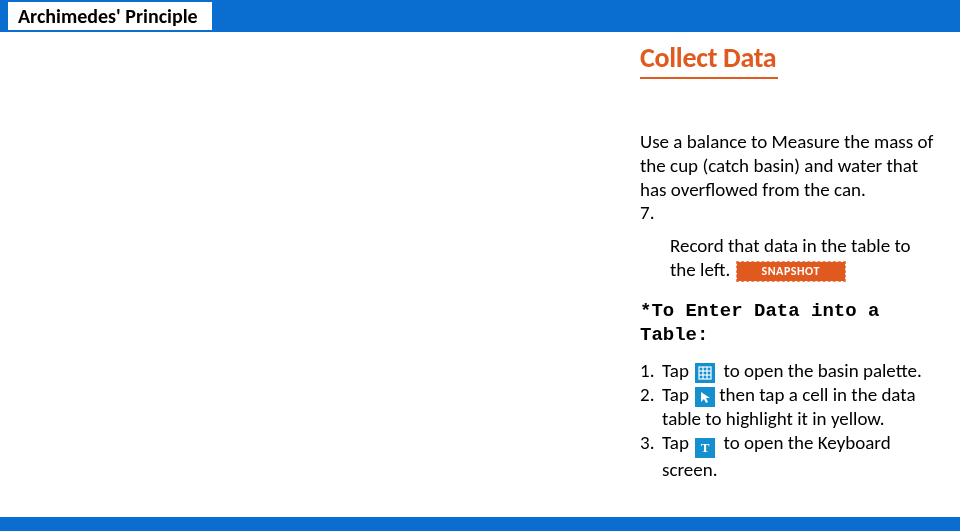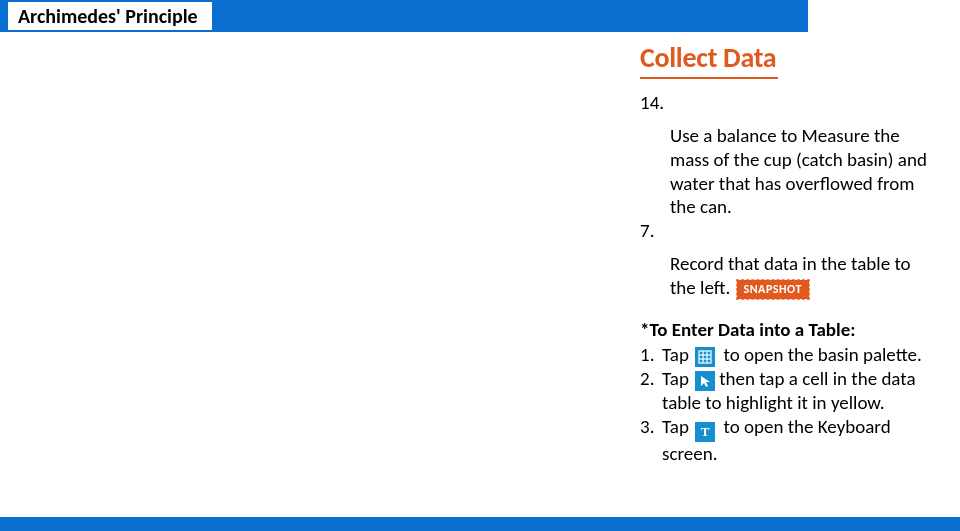--- a/index.html
+++ b/index.html
@@ -1,41 +1,41 @@
 <!DOCTYPE html>
 <html><head>
 <meta charset="utf-8">
 <style>
   * { margin: 0; padding: 0; box-sizing: border-box; }
   html, body { width: 960px; height: 531px; font-family: Calibri, "Segoe UI", Arial, sans-serif; background: #fff; overflow: hidden; }
   .slide { position: relative; width: 960px; height: 531px; background: #fff; }
 
-  .topbar { position: absolute; top: 0; left: 0; width: 808px; height: 32px; background: #0a6ed1; display: flex; align-items: center; }
+  .topbar { position: absolute; top: 0; left: 0; width: 960px; height: 32px; background: #0a6ed1; display: flex; align-items: center; }
   .topbar-title { background: #fff; color: #000; font-weight: 700; font-size: 20px; padding: 2px 14px 2px 10px; margin-left: 8px; height: 28px; display: flex; align-items: center; }
 
   .content { position: absolute; top: 40px; left: 640px; width: 310px; padding-right: 12px; }
 
-  .section-heading { color: #e0591f; font-weight: 700; font-size: 28px; border-bottom: 2px solid #e0591f; padding: 0 2px 2px 0; display: inline-block; margin-bottom: 12px; letter-spacing: -0.3px; }
+  .section-heading { color: #e0591f; font-weight: 700; font-size: 28px; border-bottom: 2px solid #e0591f; padding: 0 2px 2px 0; display: inline-block; margin-bottom: 18px; letter-spacing: -0.3px; }
 
   .steps { font-size: 19px; line-height: 1.25; color: #000; }
   .step-row { display: flex; margin: 0; }
   .num { flex: 0 0 30px; text-align: left; }
   .txt { flex: 1; margin-top: 33px; }
 
   .snapshot-badge {
     display: inline-flex; align-items: center; justify-content: center;
     background: #e0591f; color: #fff; font-weight: 700;
     font-size: 12px; letter-spacing: 0.5px;
     border: 1px dashed #e0591f;
     outline: 1px dashed rgba(224,89,31,0.7);
-    padding: 1px 6px; margin-left: 2px; vertical-align: 1px;
+    padding: 1px 24px; margin-left: 2px; vertical-align: 1px;
   }
 
   .howto { margin-top: 18px; font-size: 19px; line-height: 1.25; color: #000; }
-  .howto-head { font-weight: 700; margin-bottom: 2px; }
+  .howto-head { font-weight: 700; margin-bottom: 12px; font-family: Liberation Mono, monospace; }
   .h-row { display: flex; margin: 0; }
   .h-num { flex: 0 0 22px; text-align: left; }
   .h-txt { flex: 1; }
 
   .icon-box {
     display: inline-flex; align-items: center; justify-content: center;
     width: 20px; height: 20px; background: #158fce; color: #fff;
     font-size: 13px; font-weight: 600; vertical-align: -3px; margin: 0 4px 0 2px;
     line-height: 1;
   }
@@ -51,21 +51,20 @@
   <div class="topbar">
     <div class="topbar-title">Archimedes' Principle</div>
   </div>
 
   <div class="content">
 
     <div class="section-heading">Collect Data</div>
 
     <div class="steps">
       <div class="step-row">
-        <div class="num">14.</div>
         <div class="txt">Use a balance to Measure the mass of the cup (catch basin) and water that has overflowed from the can.</div>
       </div>
       <div class="step-row">
         <div class="num">7.</div>
         <div class="txt">
           <span>Record that data in the table to the left.</span>
           <span class="snapshot-badge">SNAPSHOT</span>
         </div>
       </div>
     </div>

